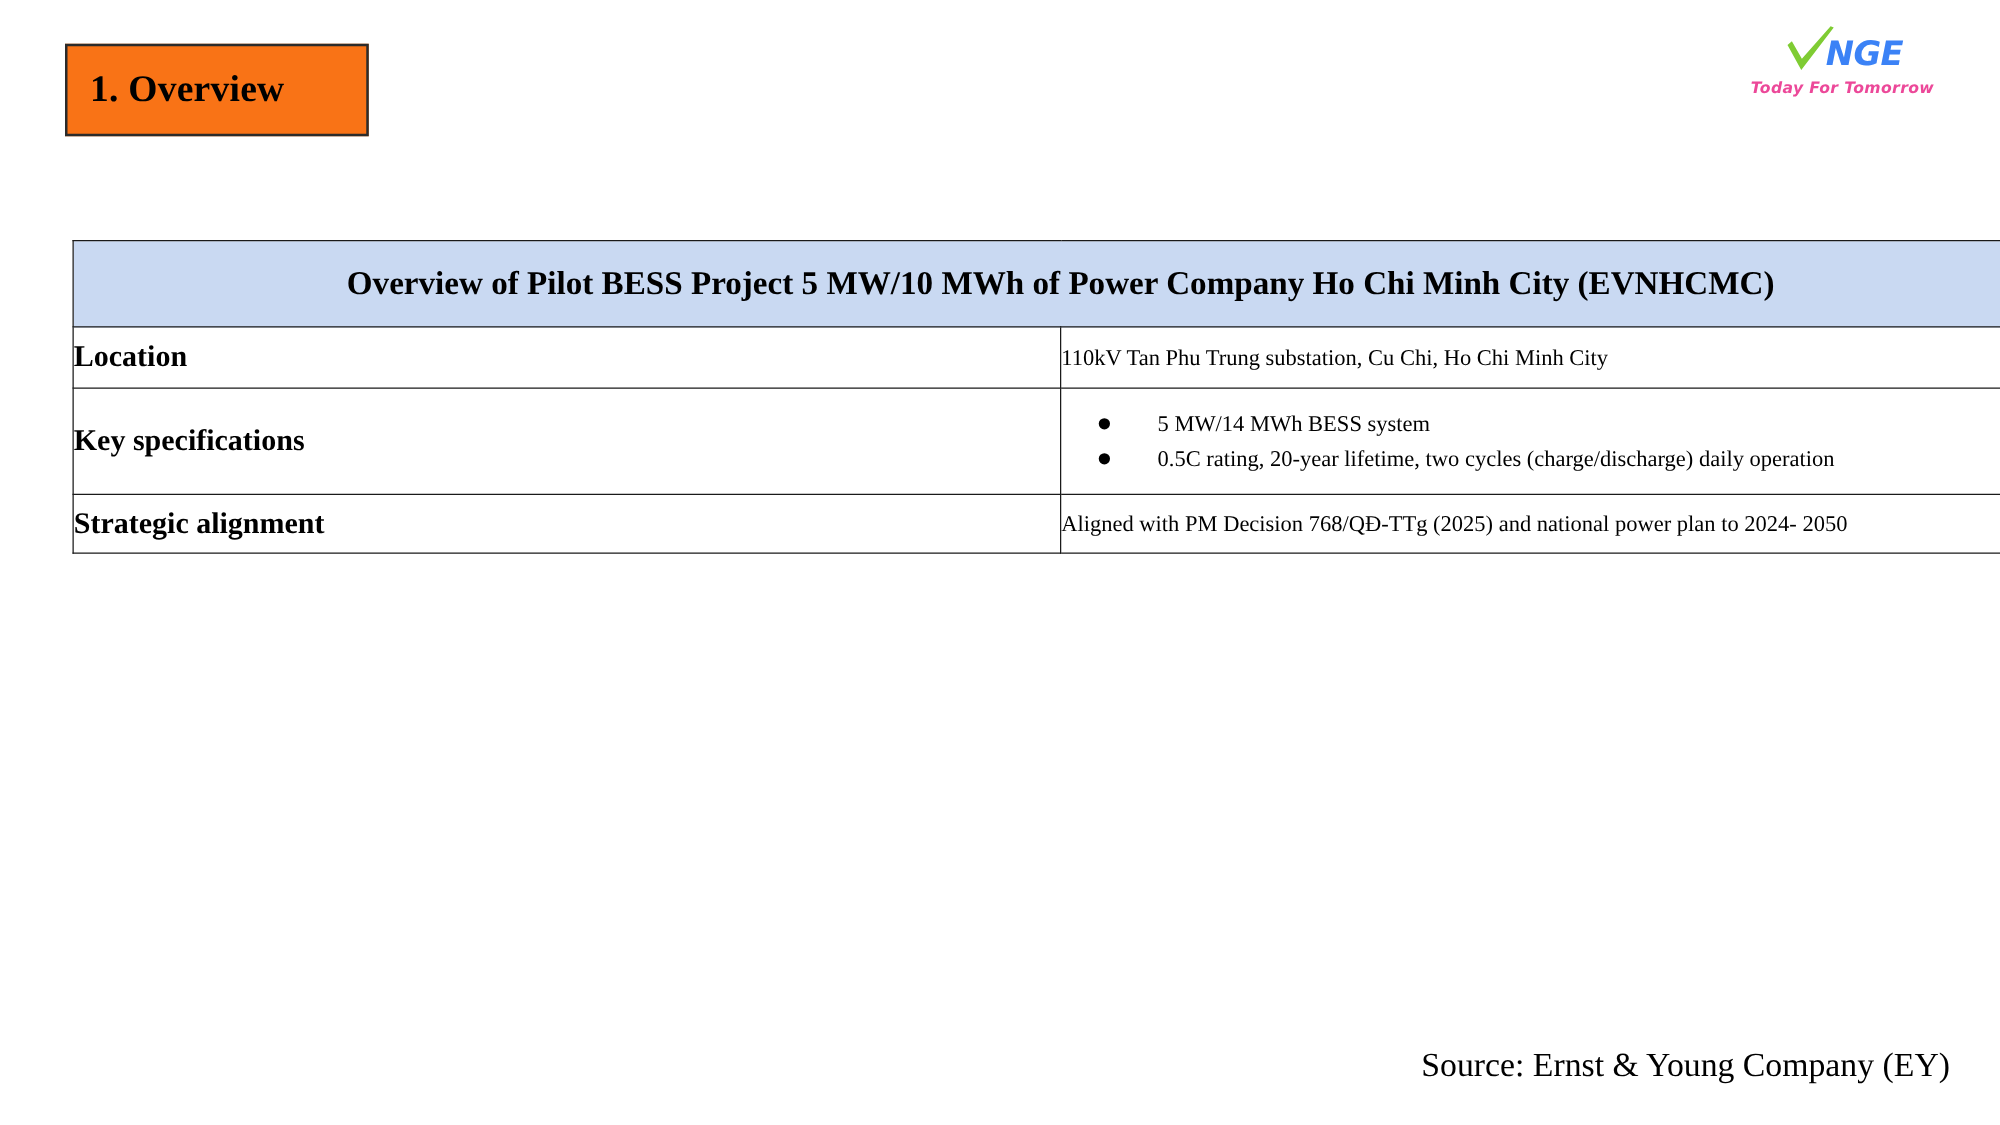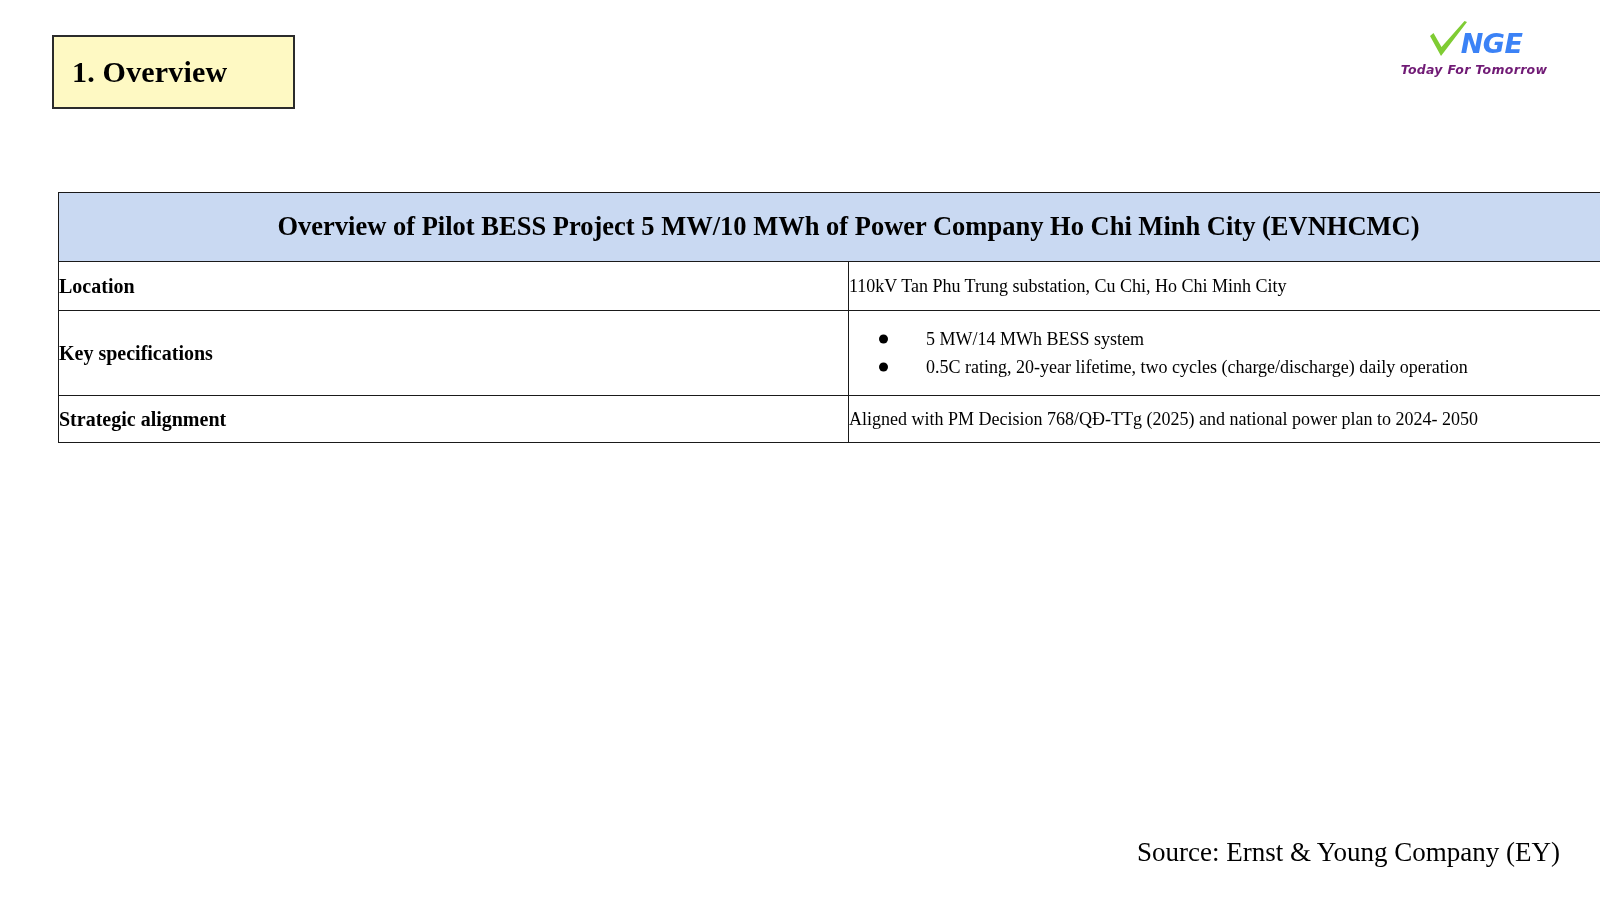--- a/index.html
+++ b/index.html
@@ -16,21 +16,21 @@
     overflow: hidden;
   }
 
   
   #section-title-box {
     position: absolute;
     left: 52px;
     top: 35px;
     width: 243px;
     height: 74px;
-    background: #fef9c3;
+    background: #f97316;
     border: 2px solid #2b2b2b;
     box-sizing: border-box;
     display: flex;
     align-items: center;
     justify-content: flex-start;
   }
   #section-title-text {
     font-size: 30px;
     font-weight: bold;
     letter-spacing: 0.2px;
@@ -68,21 +68,21 @@
     line-height: 1;
     letter-spacing: -0.5px;
     margin-left: -10px;
     margin-bottom: 3px;
   }
   #brand-tagline {
     font-family: "DejaVu Sans", sans-serif;
     font-style: italic;
     font-weight: bold;
     font-size: 12.5px;
-    color: #701a75;
+    color: #ec4899;
     margin-top: 2px;
     letter-spacing: 0.3px;
     white-space: nowrap;
   }
 
   
   #overview-table {
     position: absolute;
     left: 58px;
     top: 192px;
@@ -100,21 +100,21 @@
     background: #c9d9f2;
     text-align: center;
     font-size: 26.5px;
     font-weight: bold;
     height: 68px;
     padding: 4px 10px;
     line-height: 1.2;
   }
   .row-label-cell {
     width: 295px;
-    font-size: 20px;
+    font-size: 24px;
     font-weight: bold;
     padding: 10px 0 10px 17px;
     line-height: 1.25;
   }
   .row-value-cell {
     font-size: 18px;
     padding: 10px 14px 10px 16px;
     line-height: 1.38;
   }
   .row-value-cell.tight {

